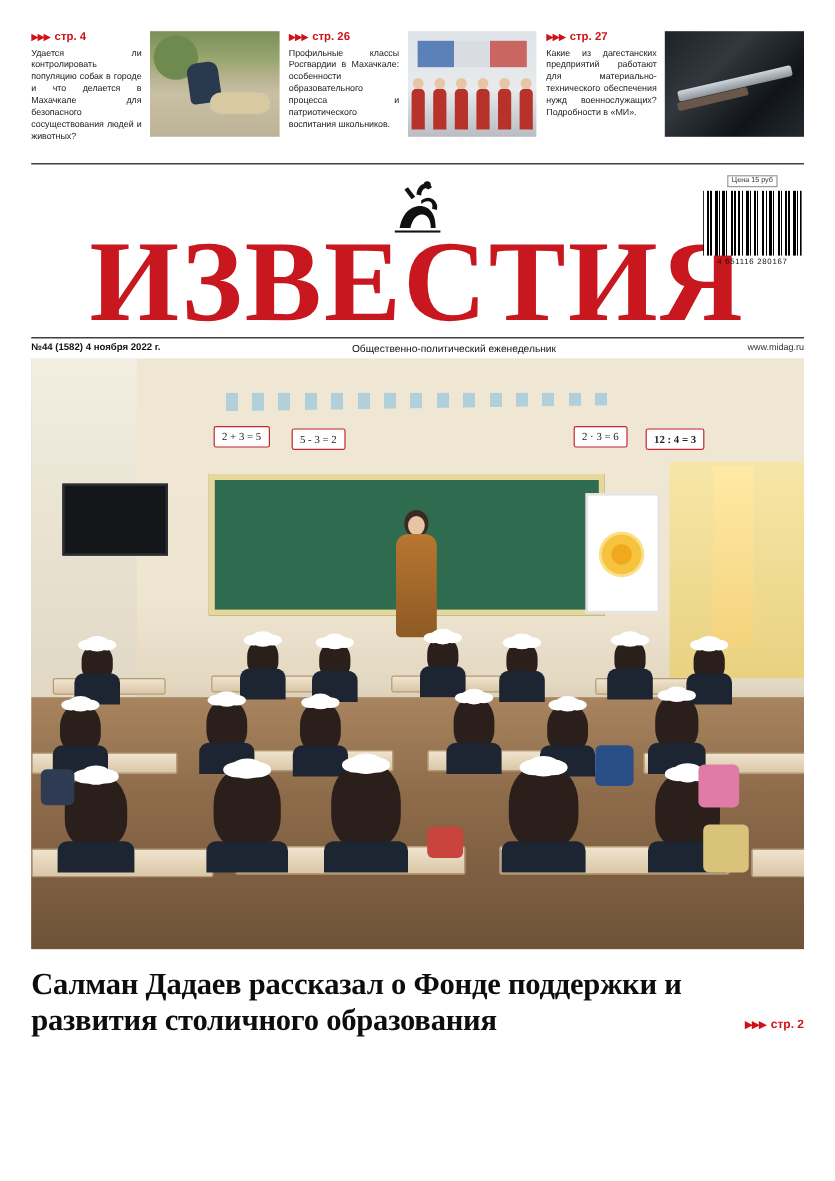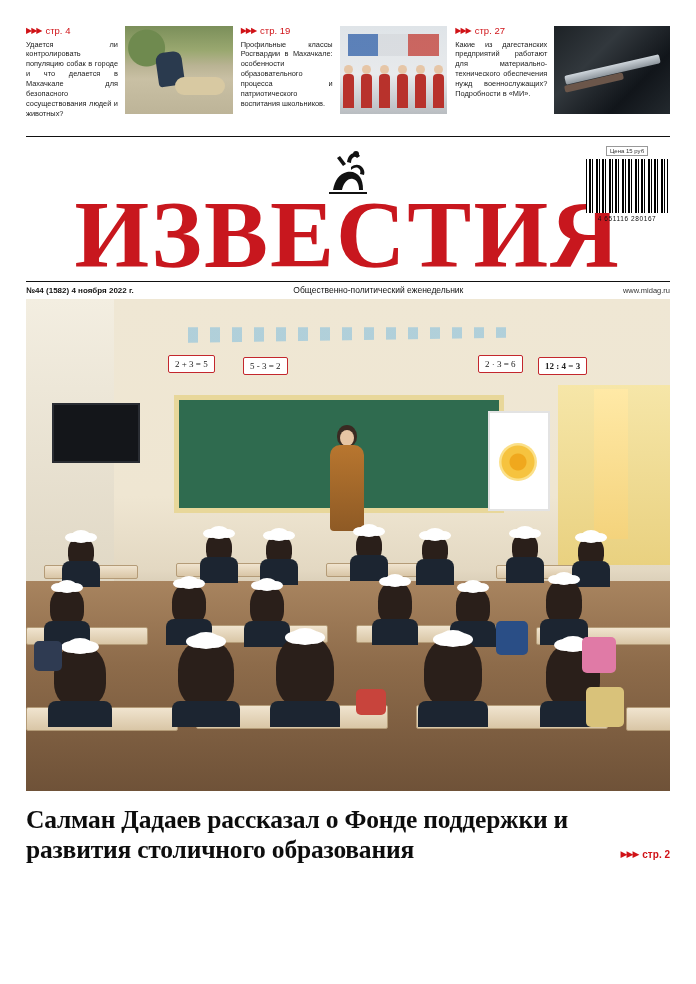--- a/index.html
+++ b/index.html
@@ -48,21 +48,21 @@
     margin-bottom: 4px;
   }
   .arrows {
     color: #d01217;
     font-size: 8px;
     letter-spacing: -1px;
     line-height: 1;
   }
   .teaser-page {
     color: #d01217;
-    font-weight: normal;
+    font-weight: bold;
     font-size: 9.5px;
     line-height: 1;
   }
   .teaser-body {
     font-size: 7.4px;
     line-height: 1.35;
     color: #1a1a1a;
     text-align: justify;
   }
   .teaser-photo {
@@ -240,21 +240,20 @@
     font-size: 96px;
     line-height: .92;
     color: #c8171e;
     text-align: center;
     letter-spacing: 2px;
     margin: -4px 0 2px 0;
   }
   .mast-meta {
     display: flex;
     justify-content: space-between;
-    align-items: center;
     font-size: 8px;
     padding: 3px 0 4px 0;
     color: #111;
   }
   .mast-meta .center {
     font-size: 8.5px;
   }
   .mast-meta .right {
     font-size: 7.5px;
     color: #333;
@@ -487,21 +486,21 @@
         </div>
         <div class="teaser-body">Удается ли контролировать популяцию собак в городе и что делается в Махачкале для безопасного сосуществования людей и животных?</div>
       </div>
       <div class="teaser-photo photo-dog"></div>
     </div>
 
     <div class="teaser">
       <div class="teaser-text">
         <div class="teaser-head">
           <span class="arrows">▶▶▶</span>
-          <span class="teaser-page">стр. 19</span>
+          <span class="teaser-page">стр. 26</span>
         </div>
         <div class="teaser-body">Профильные классы Росгвардии в Махачкале: особенности образовательного процесса и патриотического воспитания школьников.</div>
       </div>
       <div class="teaser-photo photo-class">
         <div class="flagstripe"></div>
         <div class="kids">
           <div class="kid"></div>
           <div class="kid"></div>
           <div class="kid"></div>
           <div class="kid"></div>
@@ -564,21 +563,21 @@
     <div class="room"></div>
     <div class="wall-left"></div>
     <div class="yellow-wall"></div>
     <div class="windows"></div>
     <div class="bunting"></div>
 
     <div class="tv"></div>
 
     <div class="greenboard"></div>
 
-    <div class="board-card" style="left:142px; top:56px;">2 + 3 = 5</div>
+    <div class="board-card" style="left:152px; top:56px;">2 + 3 = 5</div>
     <div class="board-card" style="left:217px; top:58px;">5 - 3 = 2</div>
     <div class="board-card" style="left:452px; top:56px;text-align:right;">2 · 3 = 6</div>
     <div class="board-card" style="left:512px; top:58px;font-weight:bold;">12 : 4 = 3</div>
 
     <div class="flower-poster"></div>
 
     <div class="teacher">
       <div class="head"></div>
       <div class="face"></div>
       <div class="body"></div>

